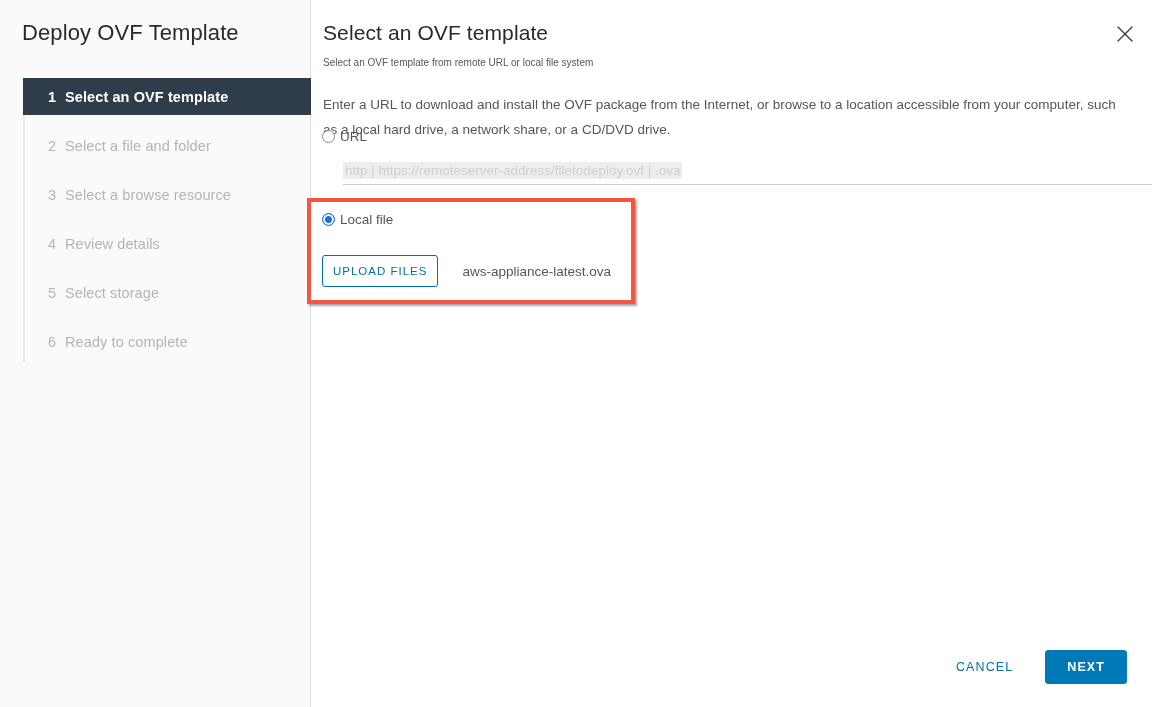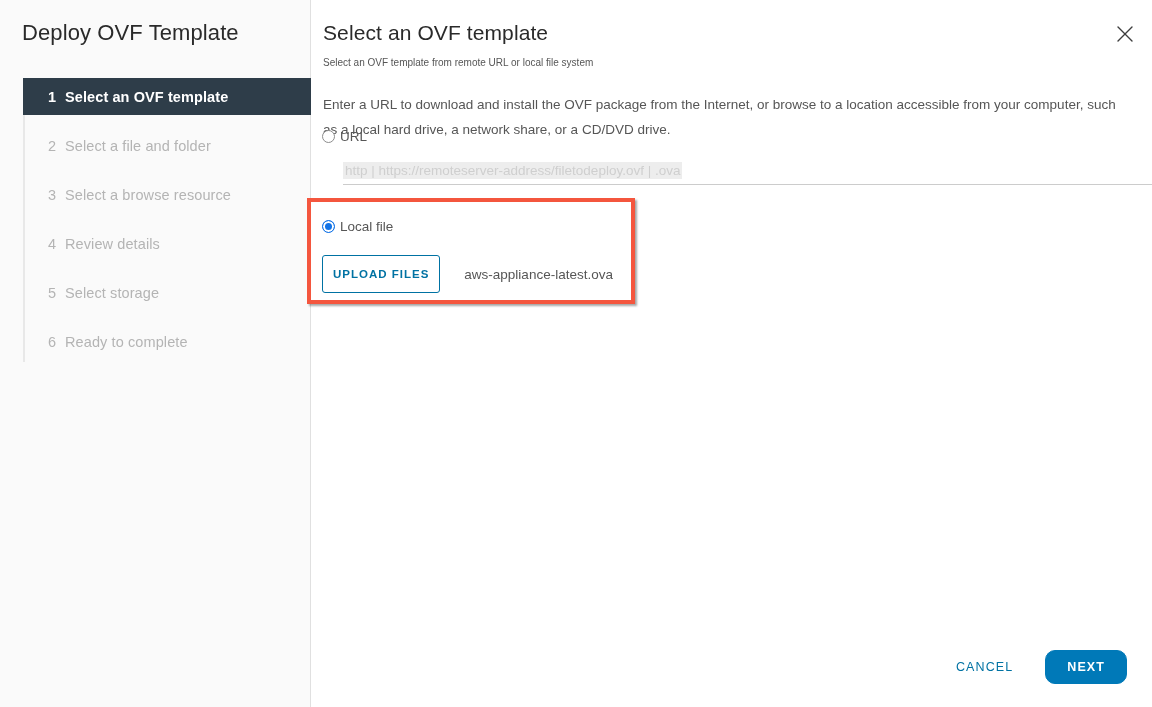--- a/index.html
+++ b/index.html
@@ -218,41 +218,41 @@
     left: -4px;
     top: 198px;
     width: 328px;
     height: 106px;
     border: 4px solid #f4563e;
     box-sizing: border-box;
     background: transparent;
     box-shadow: 2px 2px 2px rgba(0,0,0,0.35);
   }
 
-  .radio-local { left: 11px; top: 219px; }
+  .radio-local { left: 11px; top: 212px; }
 
   .upload-row {
     position: absolute;
     left: 11px;
     top: 255px;
     display: flex;
     align-items: center;
   }
 
   .upload-btn {
     font-family: "Liberation Sans", sans-serif;
     font-size: 11.5px;
     letter-spacing: 1px;
-    font-weight: bold;
+    font-weight: normal;
     color: #0072a3;
     background: #ffffff;
     border: 1px solid #0072a3;
     border-radius: 3px;
     padding: 0 10px;
-    height: 38px;
+    height: 32px;
     line-height: 23px;
     cursor: pointer;
     white-space: nowrap;
   }
 
   .file-name {
     margin-left: 24px;
     font-size: 13.5px;
     color: #565656;
     white-space: nowrap;
@@ -282,21 +282,21 @@
   }
 
   .btn-next {
     font-family: "Liberation Sans", sans-serif;
     font-size: 12.5px;
     letter-spacing: 1.1px;
     font-weight: bold;
     color: #ffffff;
     background: #0079b8;
     border: 1px solid #0079b8;
-    border-radius: 10px;
+    border-radius: 3px;
     padding: 0 21px;
     height: 34px;
     margin-left: 18px;
     cursor: pointer;
     white-space: nowrap;
   }
 </style>
 </head>
 <body>
 

